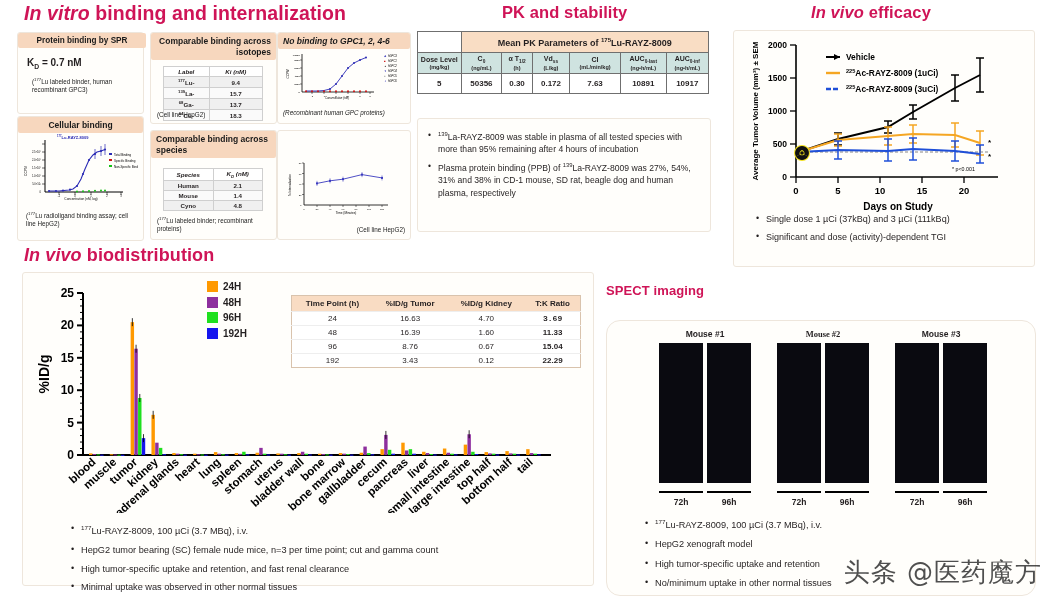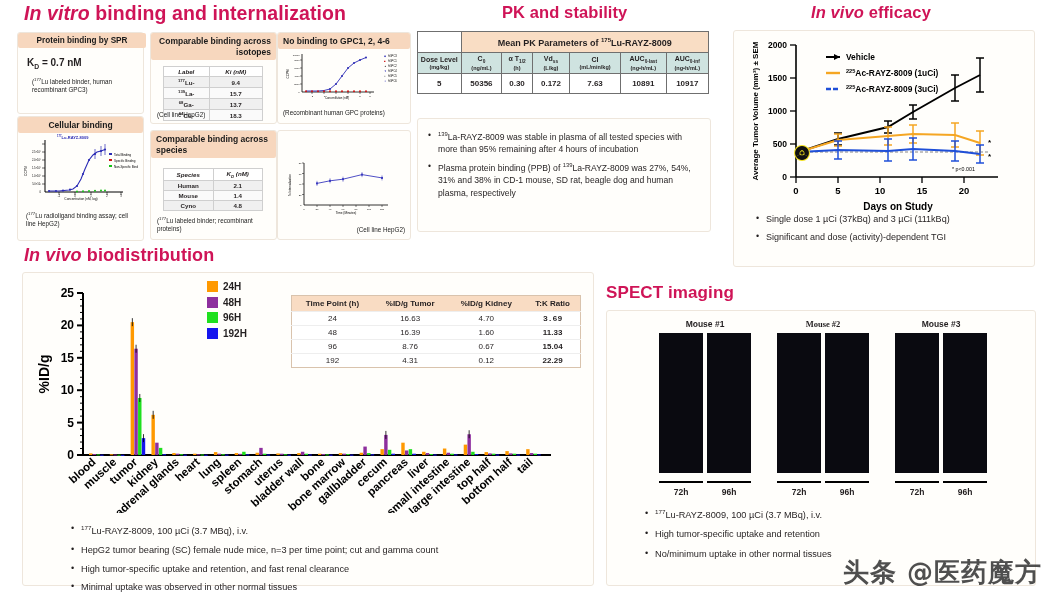--- a/index.html
+++ b/index.html
@@ -36,21 +36,21 @@
   ul.b{margin:0;padding-left:13px;list-style:none;}
   ul.b li{position:relative;}
   ul.b li:before{content:"•";position:absolute;left:-10px;top:-1px;}
   .bdlegend{position:absolute;left:206px;top:278px;font-size:10px;font-weight:bold;line-height:1.55;}
   .bdlegend div{display:flex;align-items:center;gap:5px;}
   .bdlegend span.sw{width:11px;height:11px;display:inline-block;}
 
   .spectimg{background:#0a0a10;position:relative;overflow:hidden;}
   .tlabel{position:absolute;font-size:8.5px;font-weight:bold;text-align:center;}
 
-  .wm{position:absolute;right:6px;bottom:6px;font-size:26px;font-weight:bold;color:rgba(40,40,40,.82);letter-spacing:1px;font-family:"DejaVu Sans",sans-serif;}
+  .wm{position:absolute;right:6px;bottom:6px;font-size:26px;font-weight:normal;color:rgba(40,40,40,.82);letter-spacing:1px;font-family:"DejaVu Sans",sans-serif;}
 </style>
 </head>
 <body>
 
 <div class="poster">
 
   <div class="sec-title" style="left:24px;top:2px;font-size:19.5px;">
     <i>In vitro</i><span> binding and internalization</span>
   </div>
 
@@ -197,21 +197,21 @@
             <td>Cyno</td>
             <td>4.8</td>
           </tr>
       </tbody>
     </table>
     <div class="cap" style="position:absolute;left:6px;top:85px;width:115px;">
       (<sup>177</sup><span>Lu labeled binder; recombinant proteins)</span>
     </div>
   </div>
 
-  <div class="panel" style="left:277px;top:32px;width:132px;height:90px;">
+  <div class="panel" style="left:277px;top:32px;width:132px;height:90px;font-style:italic;">
     <div class="subhead" style="position:absolute;left:0;top:0;width:132px;padding:3px 5px;font-size:8.5px;">No binding to GPC1, 2, 4-6</div>
     <div style="position:absolute;left:4px;top:17px;width:124px;height:55px;">
       <svg width="124" height="55" viewBox="0 0 124 55">
         <line x1="20" y1="4" x2="20" y2="42" stroke="#000" stroke-width=".8"></line>
         <line x1="20" y1="42" x2="92" y2="42" stroke="#000" stroke-width=".8"></line>
         <g stroke="#000" stroke-width=".5">
           <line x1="18" y1="34" x2="20" y2="34"></line>
             <line x1="18" y1="26" x2="20" y2="26"></line>
           <line x1="18" y1="18" x2="20" y2="18"></line>
             <line x1="18" y1="10" x2="20" y2="10"></line>
@@ -710,38 +710,38 @@
             <td style="text-align: center; padding: 2px; border-top: 1px solid rgb(238, 238, 238); font-weight: bold;">11.33</td>
           </tr>
           <tr>
             <td style="text-align: center; padding: 2px; border-top: 1px solid rgb(238, 238, 238);">96</td>
             <td style="text-align: center; padding: 2px; border-top: 1px solid rgb(238, 238, 238);">8.76</td>
             <td style="text-align: center; padding: 2px; border-top: 1px solid rgb(238, 238, 238);">0.67</td>
             <td style="text-align: center; padding: 2px; border-top: 1px solid rgb(238, 238, 238); font-weight: bold;">15.04</td>
           </tr>
           <tr>
             <td style="text-align: center; padding: 2px; border-top: 1px solid rgb(238, 238, 238);">192</td>
-            <td style="text-align: center; padding: 2px; border-top: 1px solid rgb(238, 238, 238);">4.31</td>
+            <td style="text-align: center; padding: 2px; border-top: 1px solid rgb(238, 238, 238);">3.43</td>
             <td style="text-align: center; padding: 2px; border-top: 1px solid rgb(238, 238, 238);">0.12</td>
             <td style="text-align: center; padding: 2px; border-top: 1px solid rgb(238, 238, 238); font-weight: bold;">22.29</td>
           </tr>
         </tbody>
     </table>
 
     <ul class="b bullets" style="position:absolute;left:40px;top:250px;width:520px;padding-left:18px;font-size:9.2px;line-height:1.5;">
       <li><sup>177</sup>Lu-RAYZ-8009, 100 µCi (3.7 MBq), i.v.</li>
       <li>HepG2 tumor bearing (SC) female nude mice, n=3 per time point; cut and gamma count</li>
       <li>High tumor-specific uptake and retention, and fast renal clearance</li>
       <li>Minimal uptake was observed in other normal tissues</li>
     </ul>
   </div>
 
-  <div class="sec-title" style="left:606px;top:283px;font-size:17px;text-align:right;">SPECT imaging</div>
-
-  <div class="panel" style="left:606px;top:310px;width:428px;height:274px;">
+  <div class="sec-title" style="left:606px;top:283px;font-size:13px;text-align:right;">SPECT imaging</div>
+
+  <div class="panel" style="left:606px;top:320px;width:428px;height:274px;border-radius:14px;">
 
     <div style="position:absolute;left:0;top:0;width:428px;height:200px;">
 
       <div class="tlabel" style="left:48px;top:8px;width:100px;">Mouse #1</div>
       <div class="spectimg" style="position:absolute;left:52px;top:22px;width:44px;height:140px;"></div>
       <div class="spectimg" style="position:absolute;left:100px;top:22px;width:44px;height:140px;"></div>
       <div class="tlabel" style="left:52px;top:176px;width:44px;">72h</div>
       <div class="tlabel" style="left:100px;top:176px;width:44px;">96h</div>
       <div style="position:absolute;left:52px;top:170px;width:44px;height:2px;background:#000;"></div>
       <div style="position:absolute;left:100px;top:170px;width:44px;height:2px;background:#000;"></div>
@@ -758,19 +758,20 @@
       <div class="spectimg" style="position:absolute;left:288px;top:22px;width:44px;height:140px;"></div>
       <div class="spectimg" style="position:absolute;left:336px;top:22px;width:44px;height:140px;"></div>
       <div class="tlabel" style="left:288px;top:176px;width:44px;">72h</div>
       <div class="tlabel" style="left:336px;top:176px;width:44px;">96h</div>
       <div style="position:absolute;left:288px;top:170px;width:44px;height:2px;background:#000;"></div>
       <div style="position:absolute;left:336px;top:170px;width:44px;height:2px;background:#000;"></div>
     </div>
 
     <ul class="b bullets" style="position:absolute;left:30px;top:196px;width:380px;padding-left:18px;font-size:9.2px;line-height:1.55;">
       <li><sup>177</sup>Lu-RAYZ-8009, 100 µCi (3.7 MBq), i.v.</li>
+      <li>HepG2 xenograft model</li>
       <li>High tumor-specific uptake and retention</li>
       <li>No/minimum uptake in other normal tissues</li>
     </ul>
   </div>
 
   <div class="wm">头条 @医药魔方</div>
 </div>
 
 </body></html>

